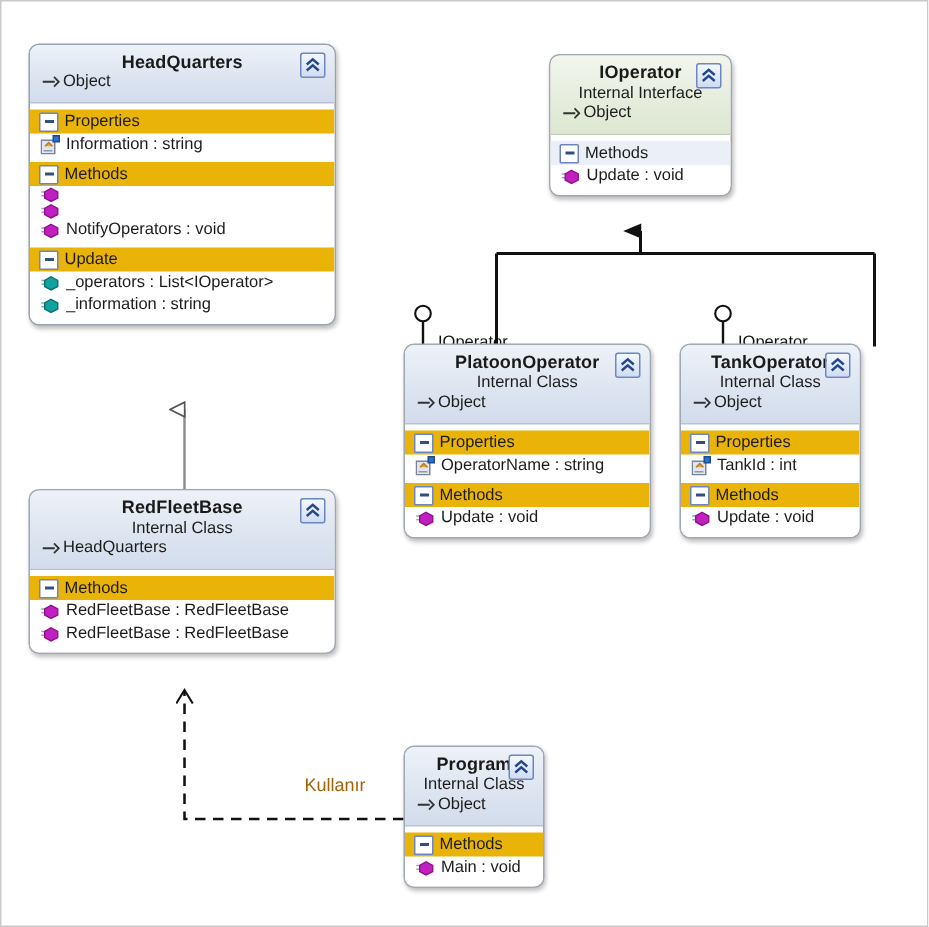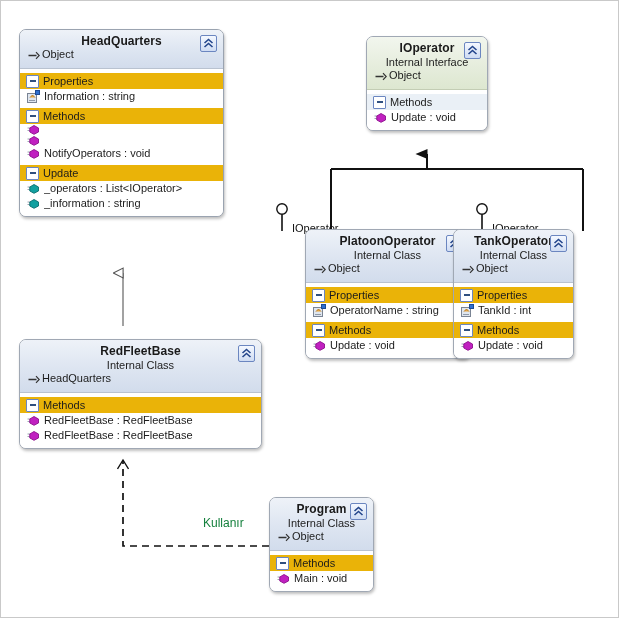--- a/index.html
+++ b/index.html
@@ -79,21 +79,21 @@
   .ic-prop{width:14px;height:13px;}
   .ic-arrow{width:12px;height:9px;}
 
   
   .lolli{position:absolute;}
   .lolli .lbl{
     position:absolute;left:10px;top:13px;font-size:11px;color:#111;white-space:nowrap;line-height:12px;
   }
   
   .edgelabel{
-    position:absolute;font-size:12px;color:#15803d;background:#fff;padding:0 2px;white-space:nowrap;
+    position:absolute;font-size:12px;color:#a16207;background:#fff;padding:0 2px;white-space:nowrap;
   }
 </style>
 </head>
 <body>
 
 <div id="canvas">
 
   <svg id="wires" viewBox="0 0 619 618" width="619" height="618">
     <defs>
       <marker id="hollowtri" markerWidth="12" markerHeight="12" refX="5.5" refY="10.5" orient="auto" markerUnits="userSpaceOnUse">
@@ -277,21 +277,21 @@
               <path d="M0.5,4 h3" stroke="#9aa3b0" stroke-width="1"></path>
               <path d="M0.5,6.5 h3" stroke="#9aa3b0" stroke-width="1"></path>
               <path d="M7,1.5 L11.5,4 L11.5,8 L7,10.3 L2.8,8 L2.8,4 Z" fill="#c020c0" stroke="#8d0f8d" stroke-width="0.9"></path>
             </svg>
         </span>
         <span class="txt">Update : void</span>
       </div>
     </div>
   </div>
 
-  <div class="uml" style="left:268px;top:228px;width:165px;margin-left:36px;">
+  <div class="uml" style="left:268px;top:228px;width:165px;">
     <div class="hdr">
       <div class="cname">PlatoonOperator</div>
       <div class="cstereo">Internal Class</div>
       <div class="cbase">
         <span class="ic ic-arrow">
           <svg width="12" height="9" viewBox="0 0 12 9">
               <path d="M0.5,4.5 H8.5" stroke="#333" stroke-width="1.3" fill="none"></path>
               <path d="M8,1.2 L11.2,4.5 L8,7.8" stroke="#333" stroke-width="1.2" fill="none"></path>
             </svg>
         </span>
@@ -391,21 +391,21 @@
               <path d="M0.5,4 h3" stroke="#9aa3b0" stroke-width="1"></path>
               <path d="M0.5,6.5 h3" stroke="#9aa3b0" stroke-width="1"></path>
               <path d="M7,1.5 L11.5,4 L11.5,8 L7,10.3 L2.8,8 L2.8,4 Z" fill="#c020c0" stroke="#8d0f8d" stroke-width="0.9"></path>
             </svg>
         </span>
         <span class="txt">Update : void</span>
       </div>
     </div>
   </div>
 
-  <div class="uml" style="left:18px;top:338px;width:243px;">
+  <div class="uml" style="left:18px;top:325px;width:205px;">
     <div class="hdr">
       <div class="cname">RedFleetBase</div>
       <div class="cstereo">Internal Class</div>
       <div class="cbase">
         <span class="ic ic-arrow">
           <svg width="12" height="9" viewBox="0 0 12 9">
               <path d="M0.5,4.5 H8.5" stroke="#333" stroke-width="1.3" fill="none"></path>
               <path d="M8,1.2 L11.2,4.5 L8,7.8" stroke="#333" stroke-width="1.2" fill="none"></path>
             </svg>
         </span>
@@ -441,21 +441,21 @@
               <path d="M0.5,4 h3" stroke="#9aa3b0" stroke-width="1"></path>
               <path d="M0.5,6.5 h3" stroke="#9aa3b0" stroke-width="1"></path>
               <path d="M7,1.5 L11.5,4 L11.5,8 L7,10.3 L2.8,8 L2.8,4 Z" fill="#c020c0" stroke="#8d0f8d" stroke-width="0.9"></path>
             </svg>
         </span>
         <span class="txt">RedFleetBase : RedFleetBase</span>
       </div>
     </div>
   </div>
 
-  <div class="uml" style="left:268px;top:496px;width:105px;">
+  <div class="uml" style="left:268px;top:496px;width:94px;">
     <div class="hdr">
       <div class="cname">Program</div>
       <div class="cstereo">Internal Class</div>
       <div class="cbase">
         <span class="ic ic-arrow">
           <svg width="12" height="9" viewBox="0 0 12 9">
               <path d="M0.5,4.5 H8.5" stroke="#333" stroke-width="1.3" fill="none"></path>
               <path d="M8,1.2 L11.2,4.5 L8,7.8" stroke="#333" stroke-width="1.2" fill="none"></path>
             </svg>
         </span>

